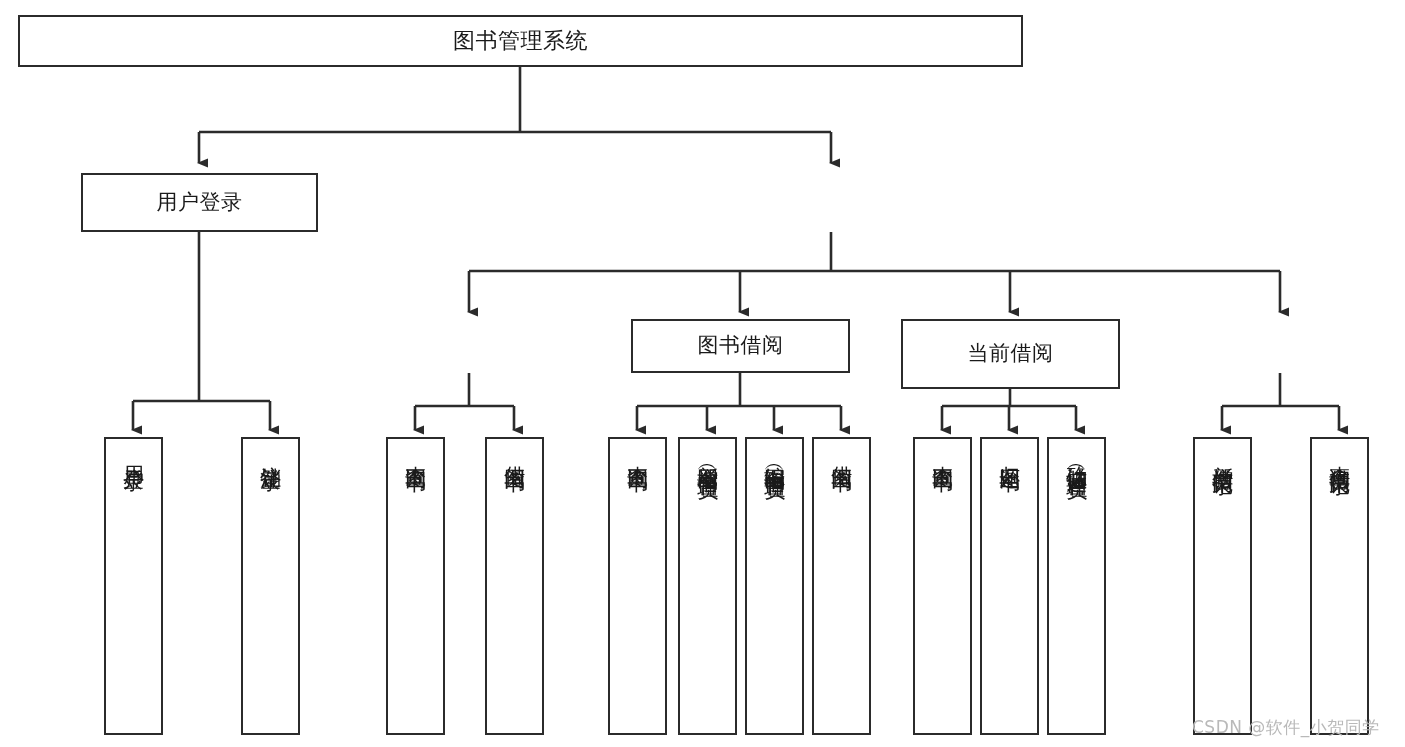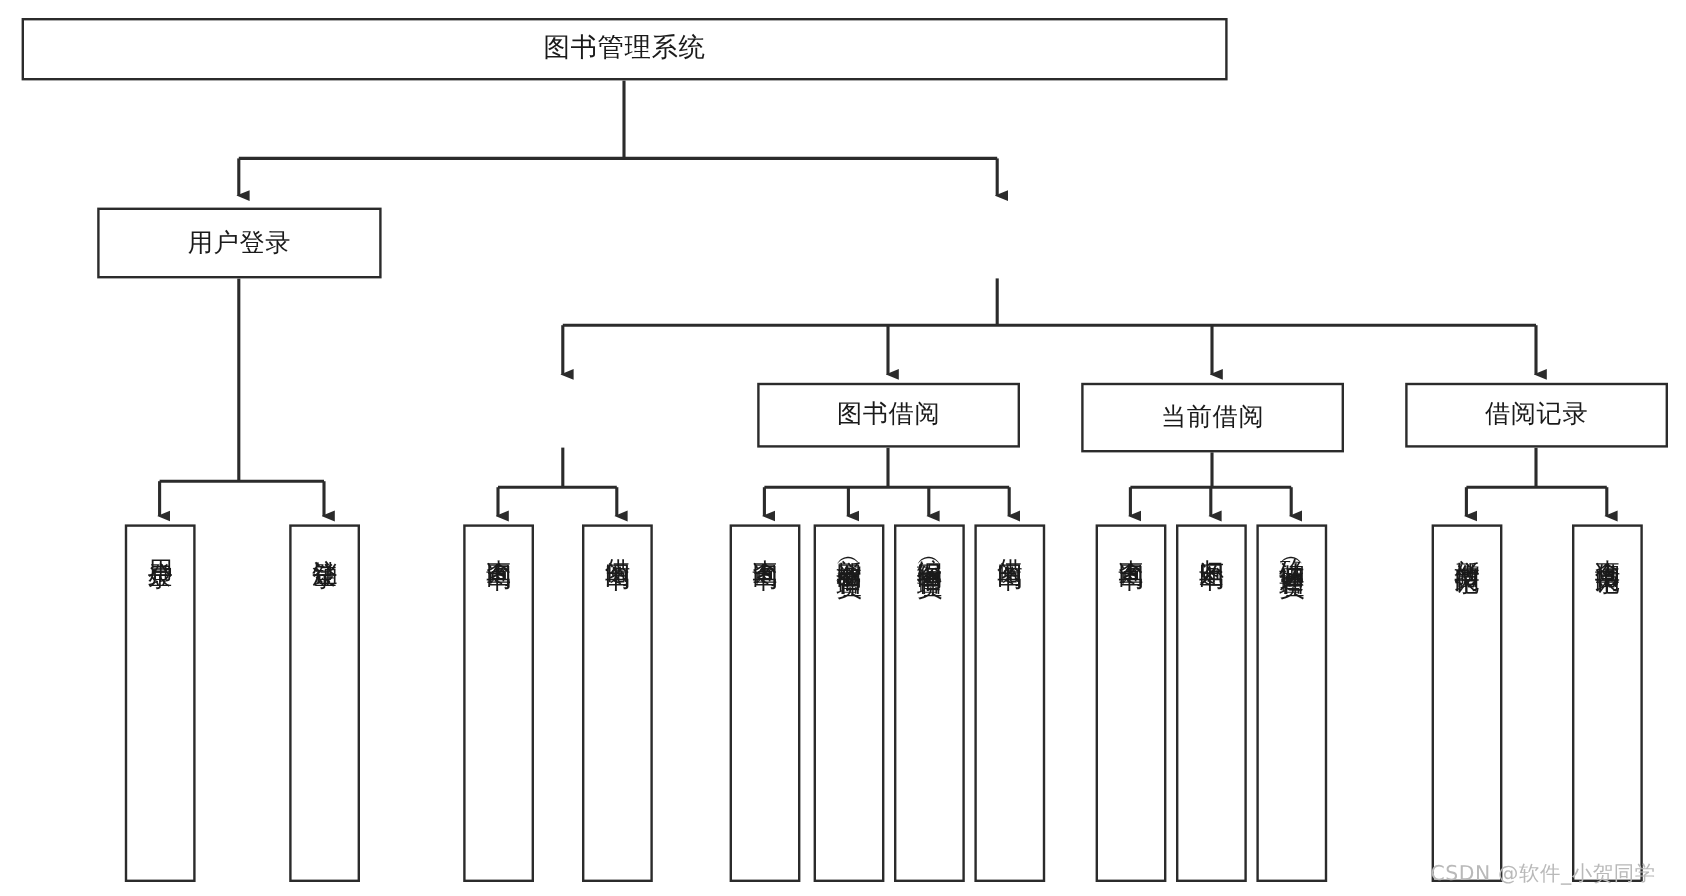--- a/index.html
+++ b/index.html
@@ -128,25 +128,22 @@
     <span class="label">图书管理系统</span>
   </div>
 
   <div class="node horiz" style="left:81px; top:173px; width:237px; height:59px;">
     <span class="label">用户登录</span>
   </div>
 
   <div class="node horiz" style="left:631px; top:319px; width:219px; height:54px;">
     <span class="label">图书借阅</span>
   </div>
-  <div class="node horiz" style="left:901px; top:319px; width:219px; height:58px;">
+  <div class="node horiz" style="left:901px; top:319px; width:219px; height:70px;">
     <span class="label">当前借阅</span>
-  </div>
-  <div class="node horiz" style="left:1171px; top:319px; width:219px; height:54px;">
-    <span class="label">借阅记录</span>
   </div>
 
   <div class="node vert" style="left:104px; top:437px; width:59px; height:298px;">
     <span class="label">用户登录</span>
   </div>
   <div class="node vert" style="left:241px; top:437px; width:59px; height:298px;">
     <span class="label">注销登录</span>
   </div>
 
   <div class="node vert" style="left:386px; top:437px; width:59px; height:298px;">

